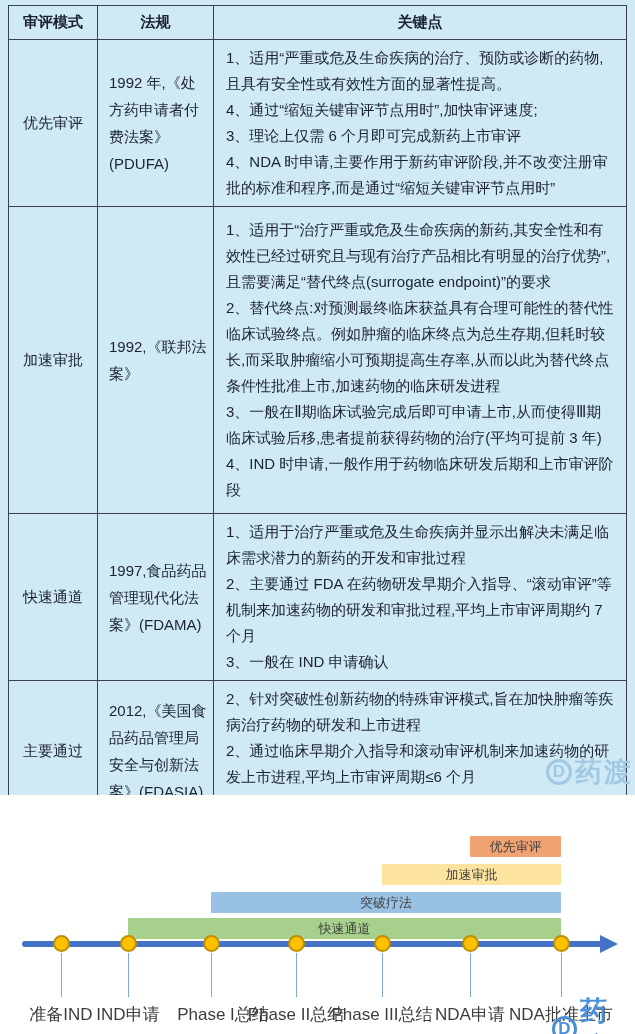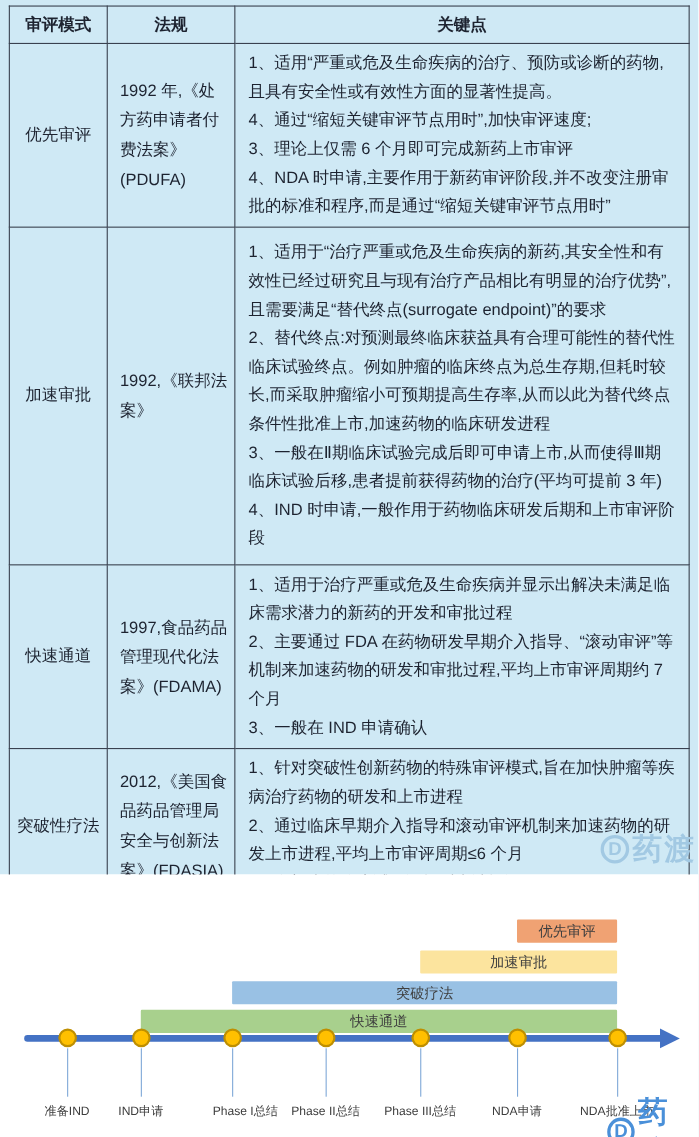--- a/index.html
+++ b/index.html
@@ -125,21 +125,21 @@
     position:absolute;
     top:158px;
     width:1px; height:44px;
     background:#7fa8d8;
   }
   .ms-label {
     position:absolute;
     top:208px;
     width:110px;
     text-align:center;
-    font-size:11px;
+    font-size:17px;
     color:#3d3d3d;
     white-space:nowrap;
   }
 </style>
 </head>
 <body>
 
 <div class="page">
 
   <section class="table-section">
@@ -180,24 +180,24 @@
           <tr style="height: 147px;">
             <td class="c-mode">快速通道</td>
             <td class="c-law">1997,食品药品管理现代化法案》(FDAMA)</td>
             <td class="c-points">
               <div>1、适用于治疗严重或危及生命疾病并显示出解决未满足临床需求潜力的新药的开发和审批过程</div>
               <div>2、主要通过 FDA 在药物研发早期介入指导、“滚动审评”等机制来加速药物的研发和审批过程,平均上市审评周期约 7 个月</div>
               <div>3、一般在 IND 申请确认</div>
             </td>
           </tr>
           <tr style="height: 138px;">
-            <td class="c-mode">突破性疗法</td>
+            <td class="c-mode">主要通过</td>
             <td class="c-law">2012,《美国食品药品管理局安全与创新法案》(FDASIA)</td>
             <td class="c-points">
-              <div>1、针对突破性创新药物的特殊审评模式,旨在加快肿瘤等疾病治疗药物的研发和上市进程</div>
+              <div>2、针对突破性创新药物的特殊审评模式,旨在加快肿瘤等疾病治疗药物的研发和上市进程</div>
               <div>2、通过临床早期介入指导和滚动审评机制来加速药物的研发上市进程,平均上市审评周期≤6 个月</div>
               <div>3、有初步的临床试验证据后申请认证</div>
             </td>
           </tr>
         </tbody>
     </table>
 
     <div class="watermark wm-table">
       <span class="wm-logo">D</span>
       <span>药渡</span>

